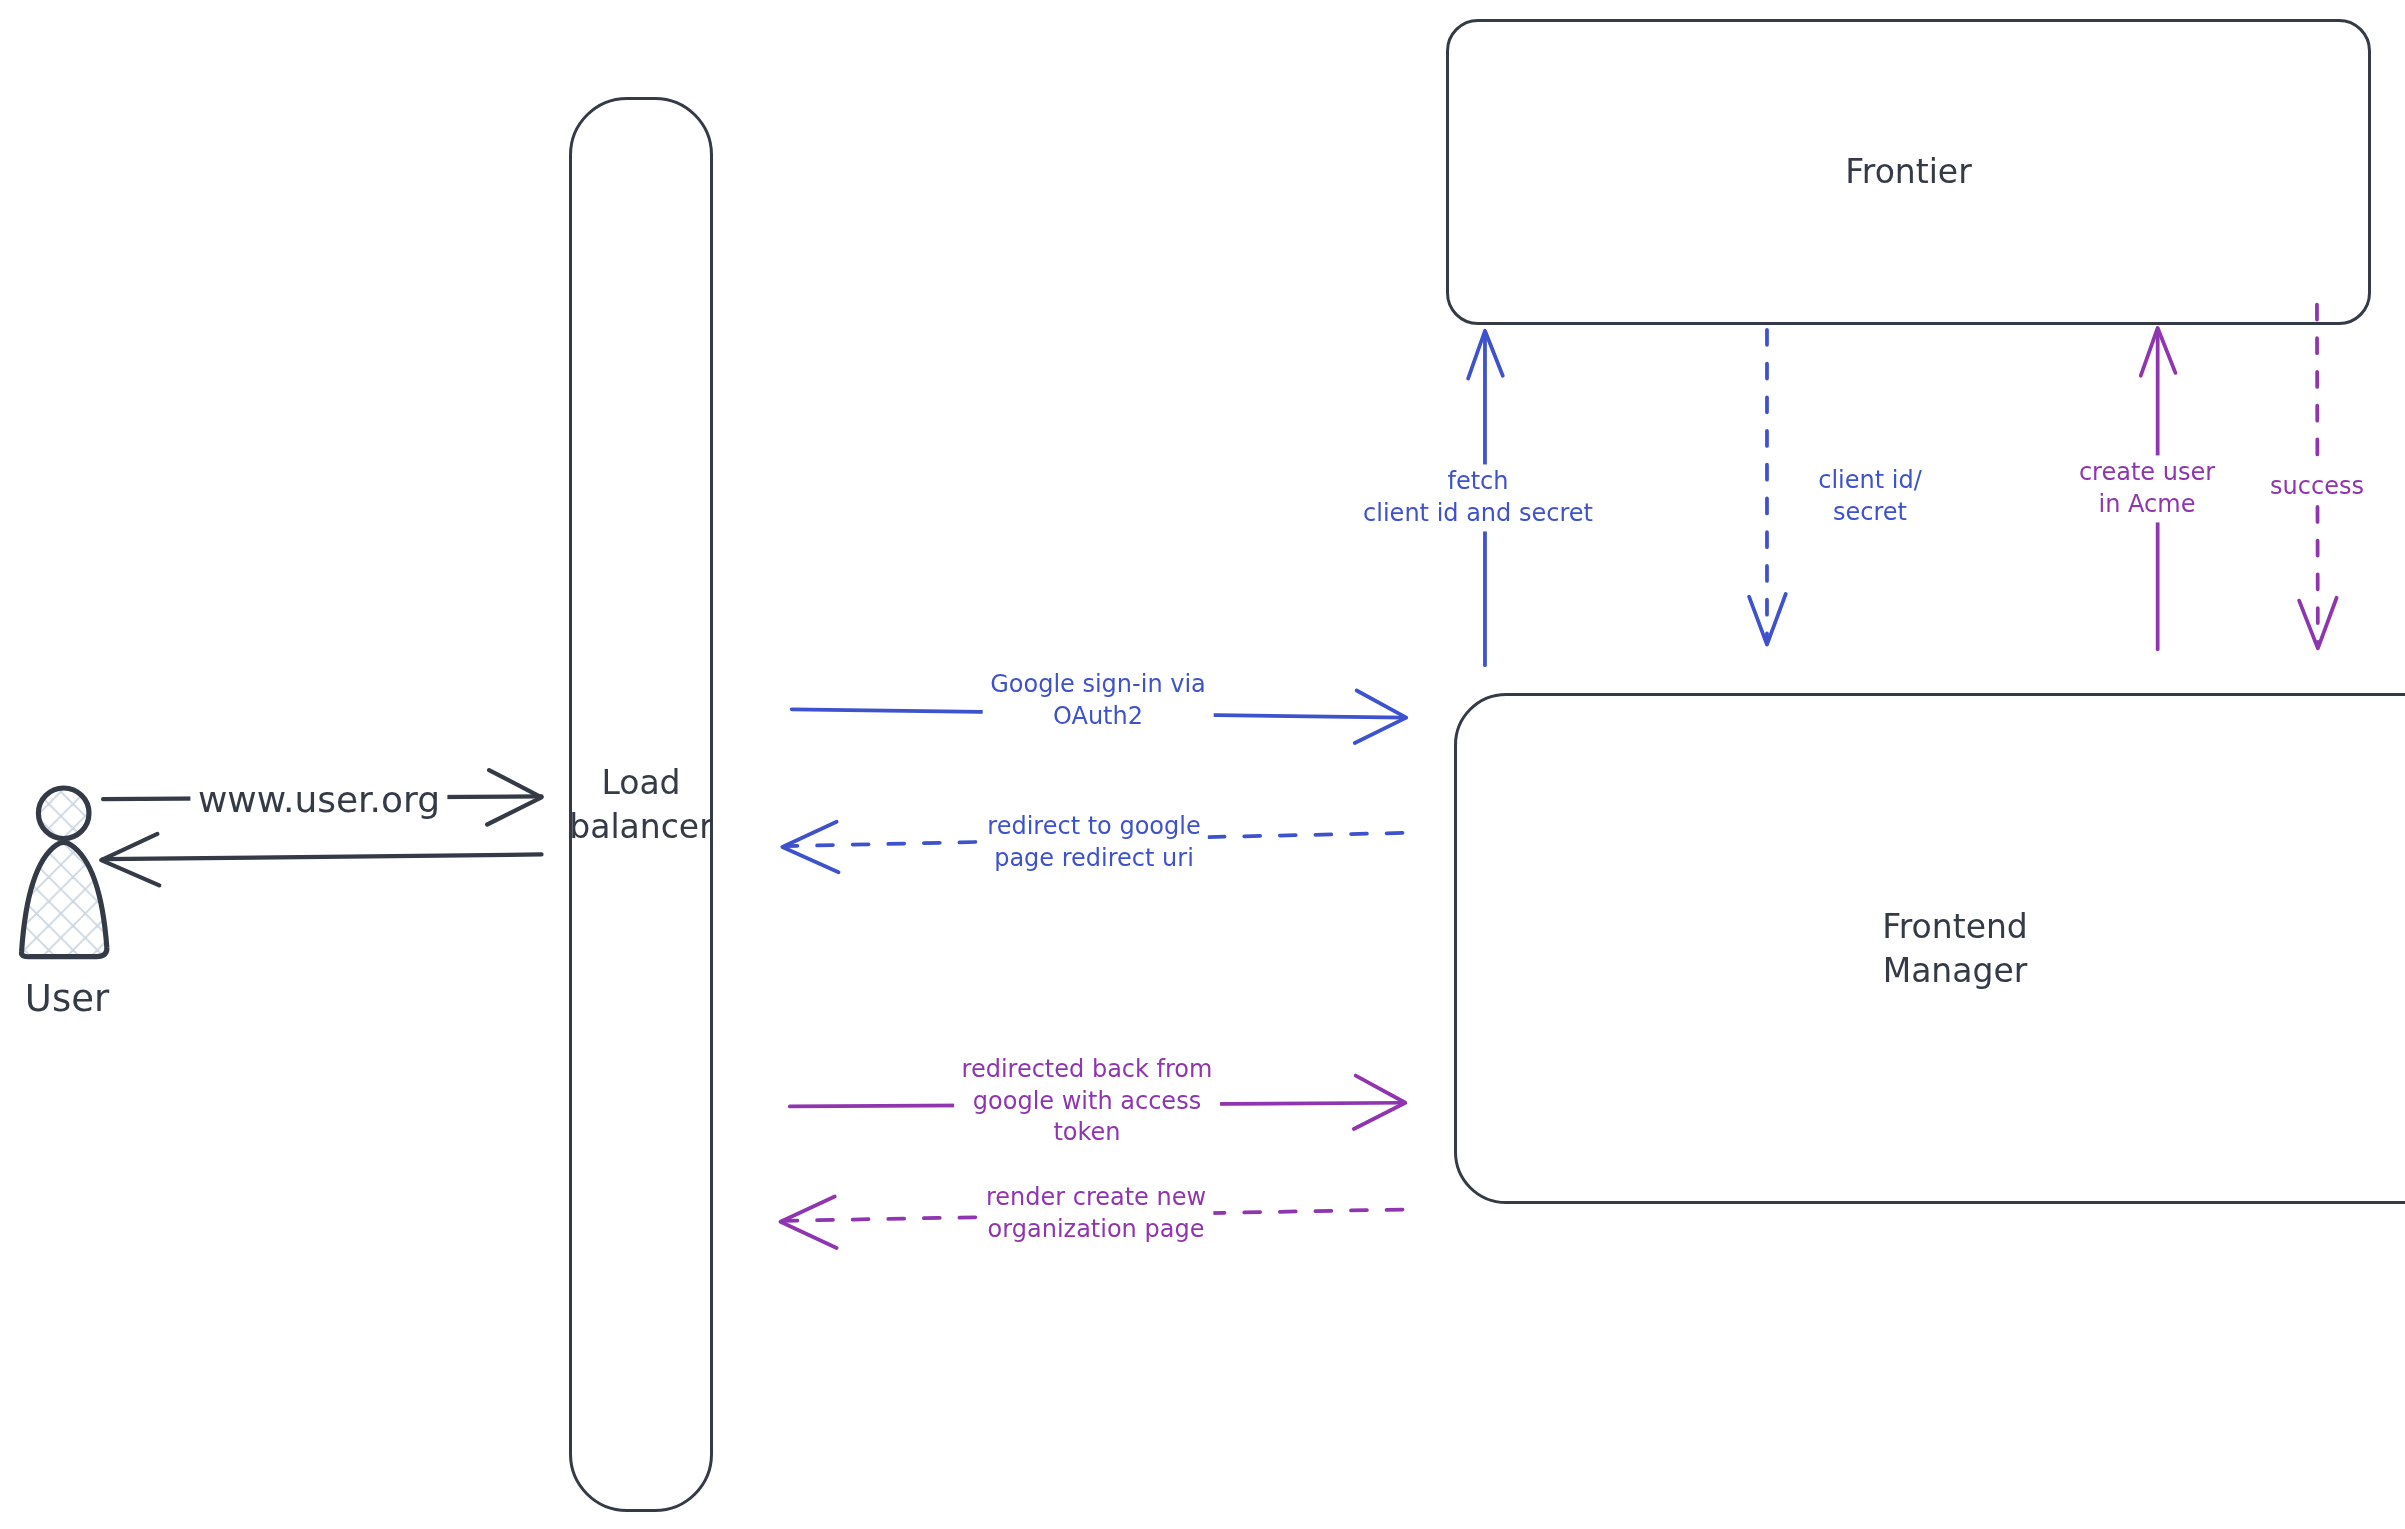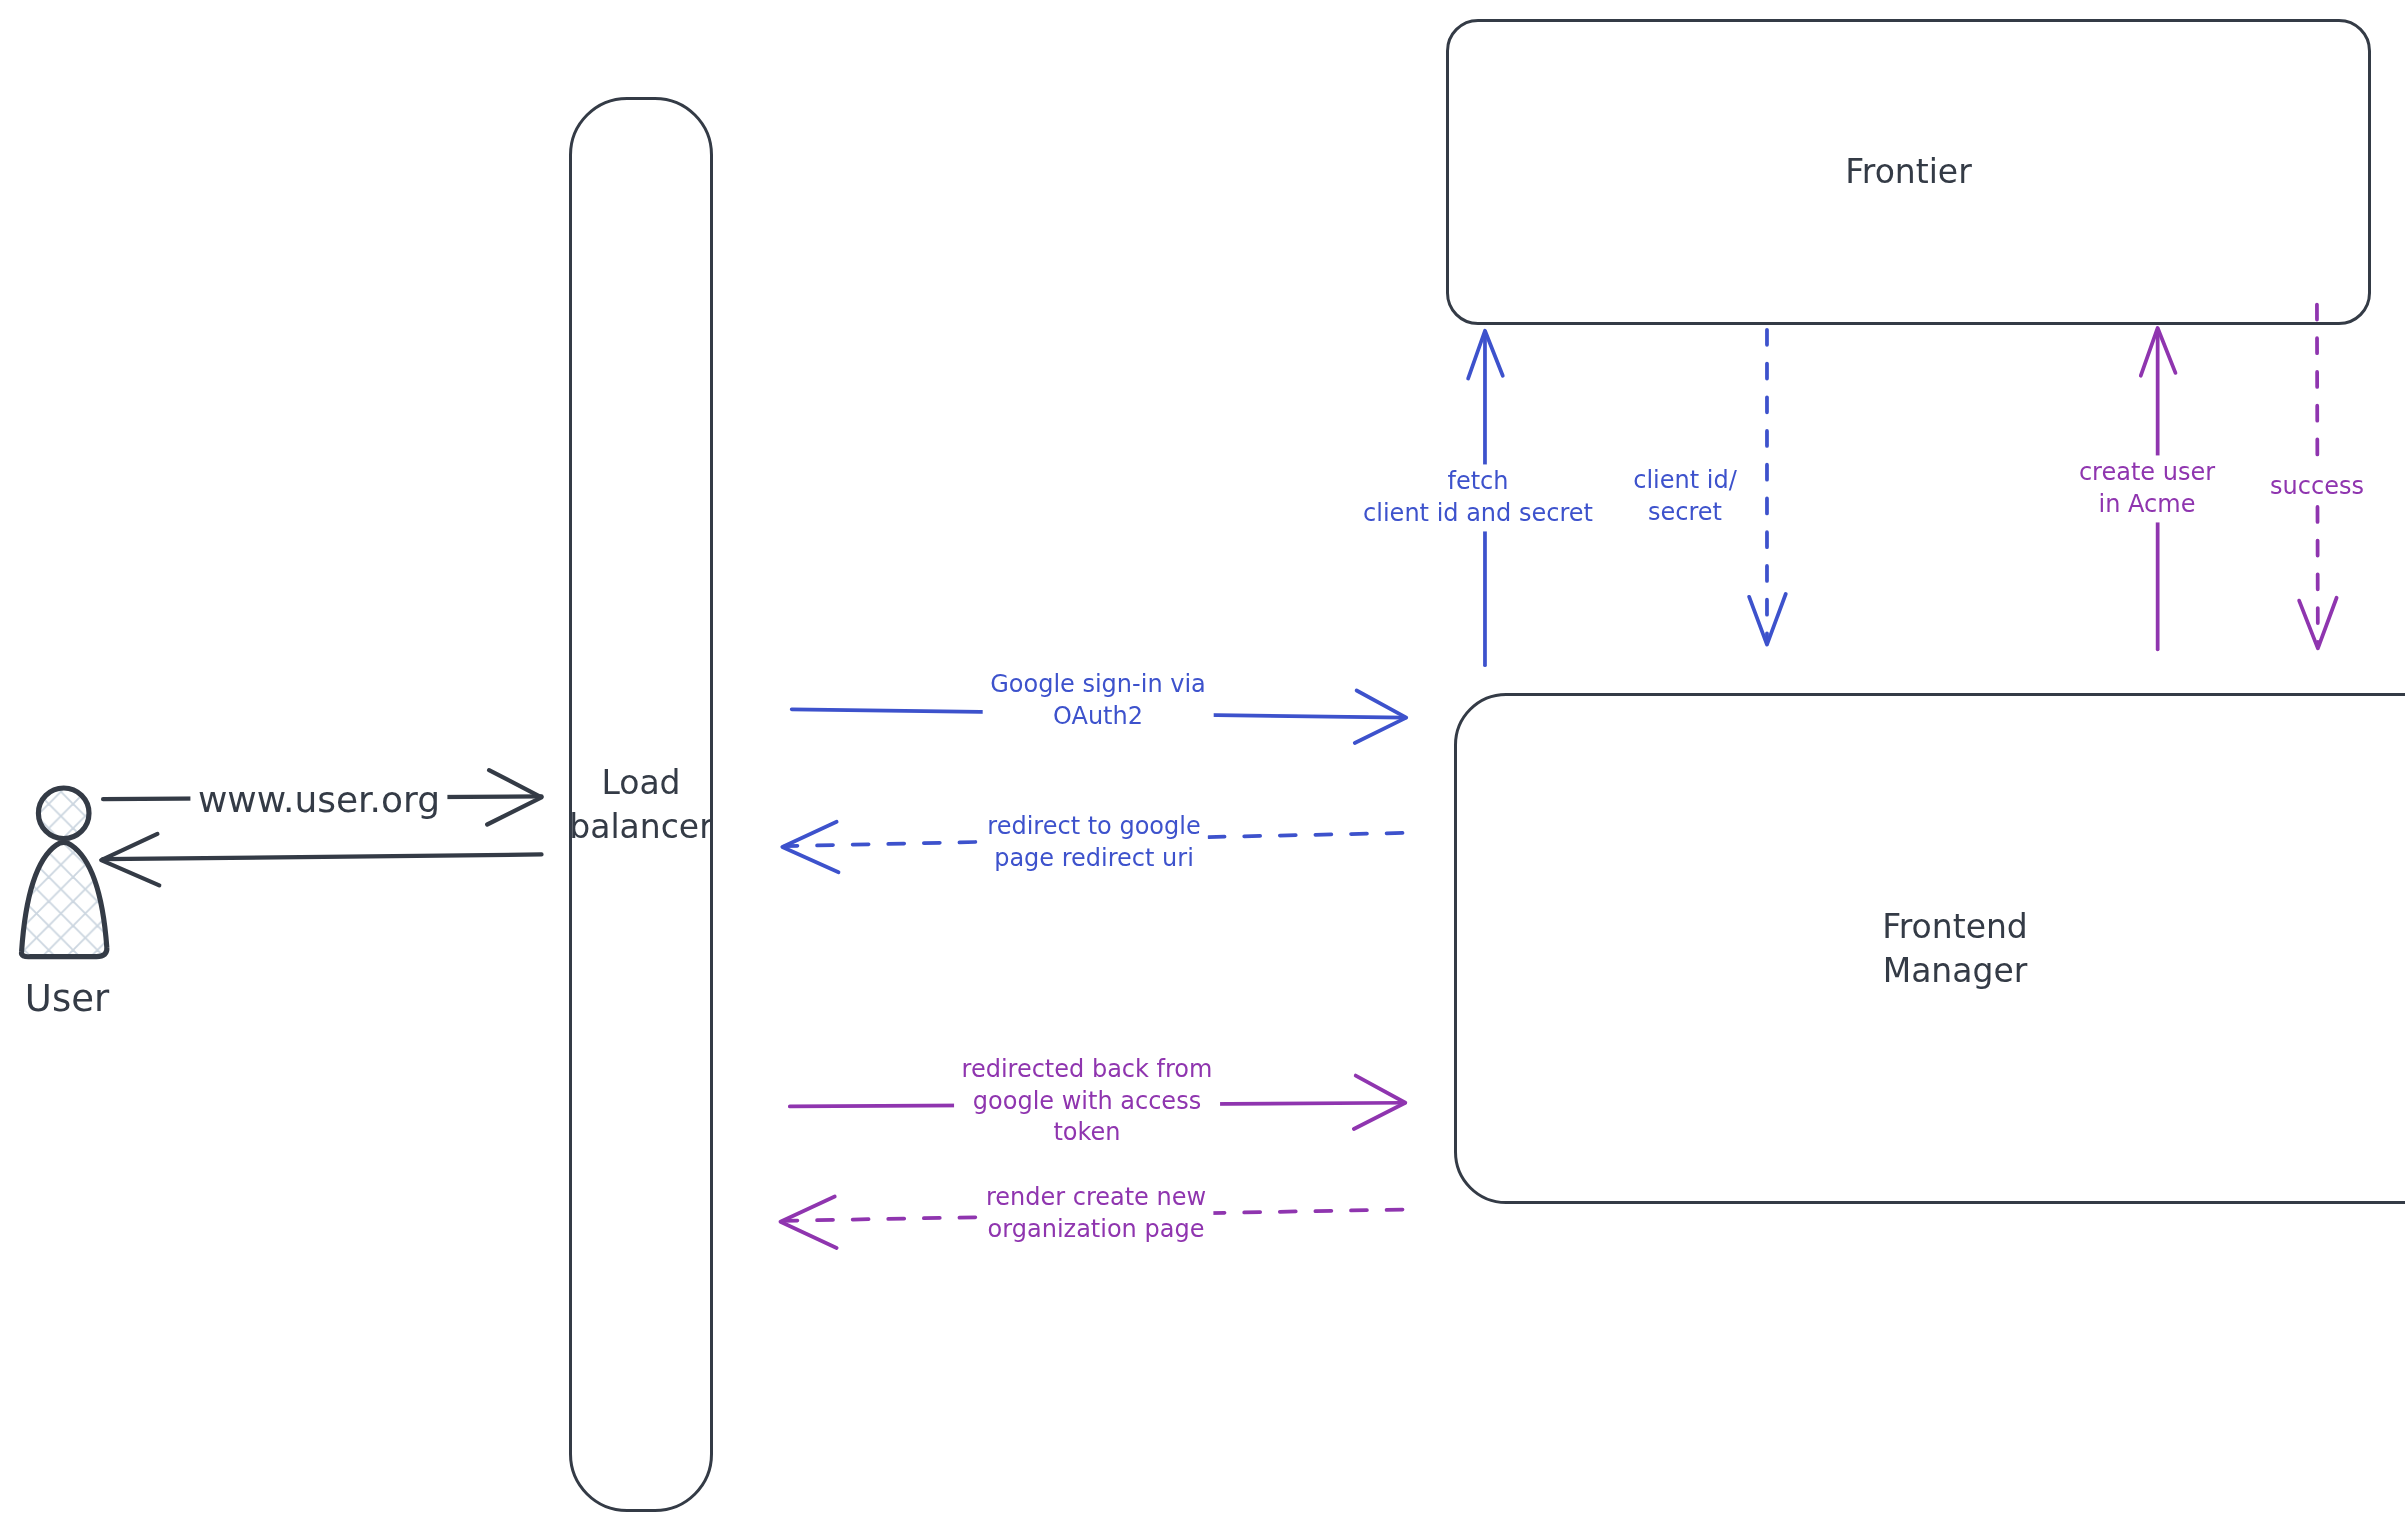--- a/index.html
+++ b/index.html
@@ -115,21 +115,21 @@
   <div class="lbl purple" style="left:1087px;top:1101px;">redirected back from
 google with access
 token</div>
 
   <div class="lbl purple" style="left:1096px;top:1214px;">render create new
 organization page</div>
 
   <div class="lbl blue" style="left:1478px;top:498px;">fetch
 client id and secret</div>
 
-  <div class="lbl blue" style="left:1685px;top:497px;">client id/
+  <div class="lbl blue" style="left:1870px;top:497px;">client id/
 secret</div>
 
   <div class="lbl purple" style="left:2147px;top:489px;">create user
 in Acme</div>
 
   <div class="lbl purple" style="left:2317px;top:487px;">success</div>
 
 </div>
 
 

